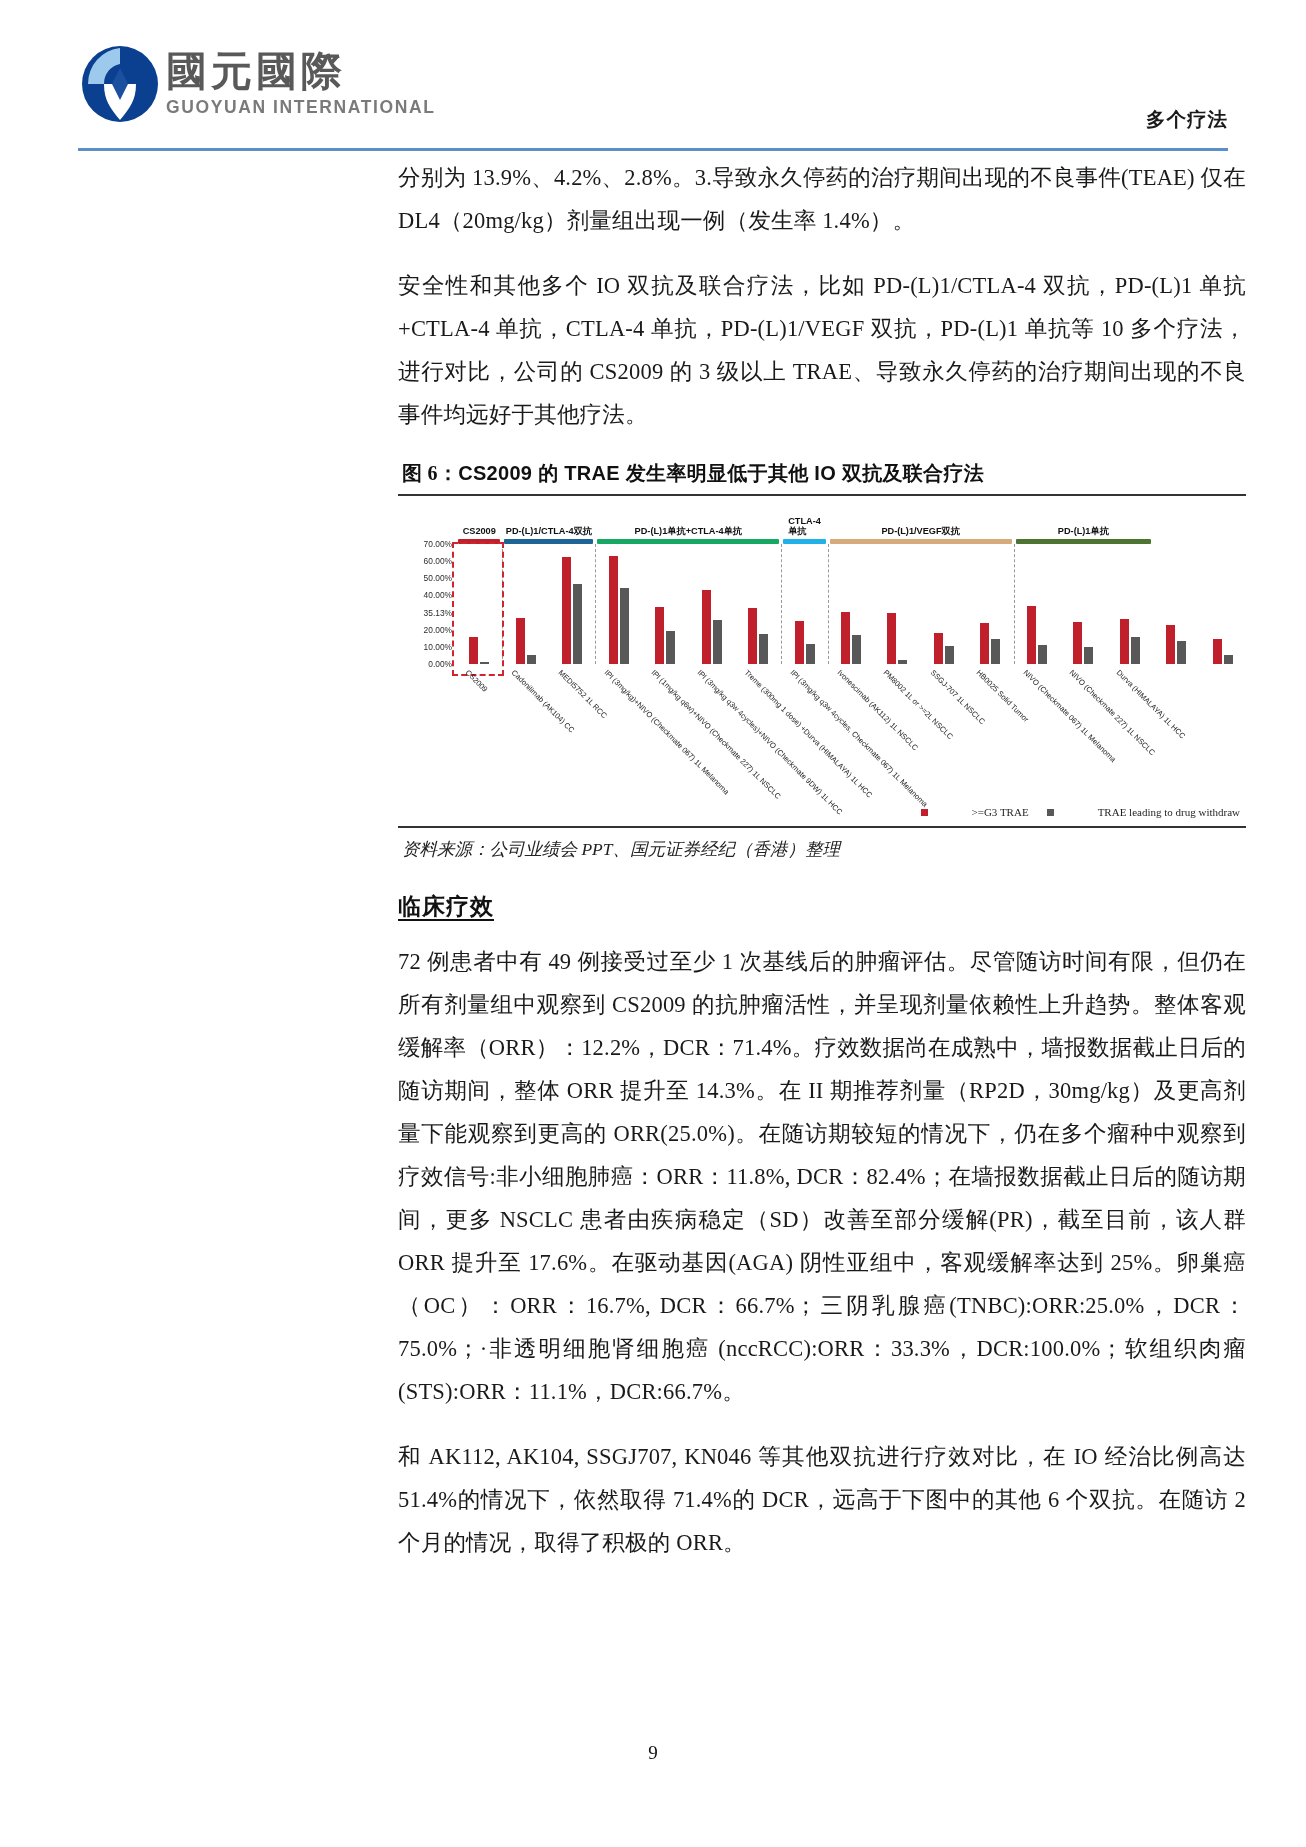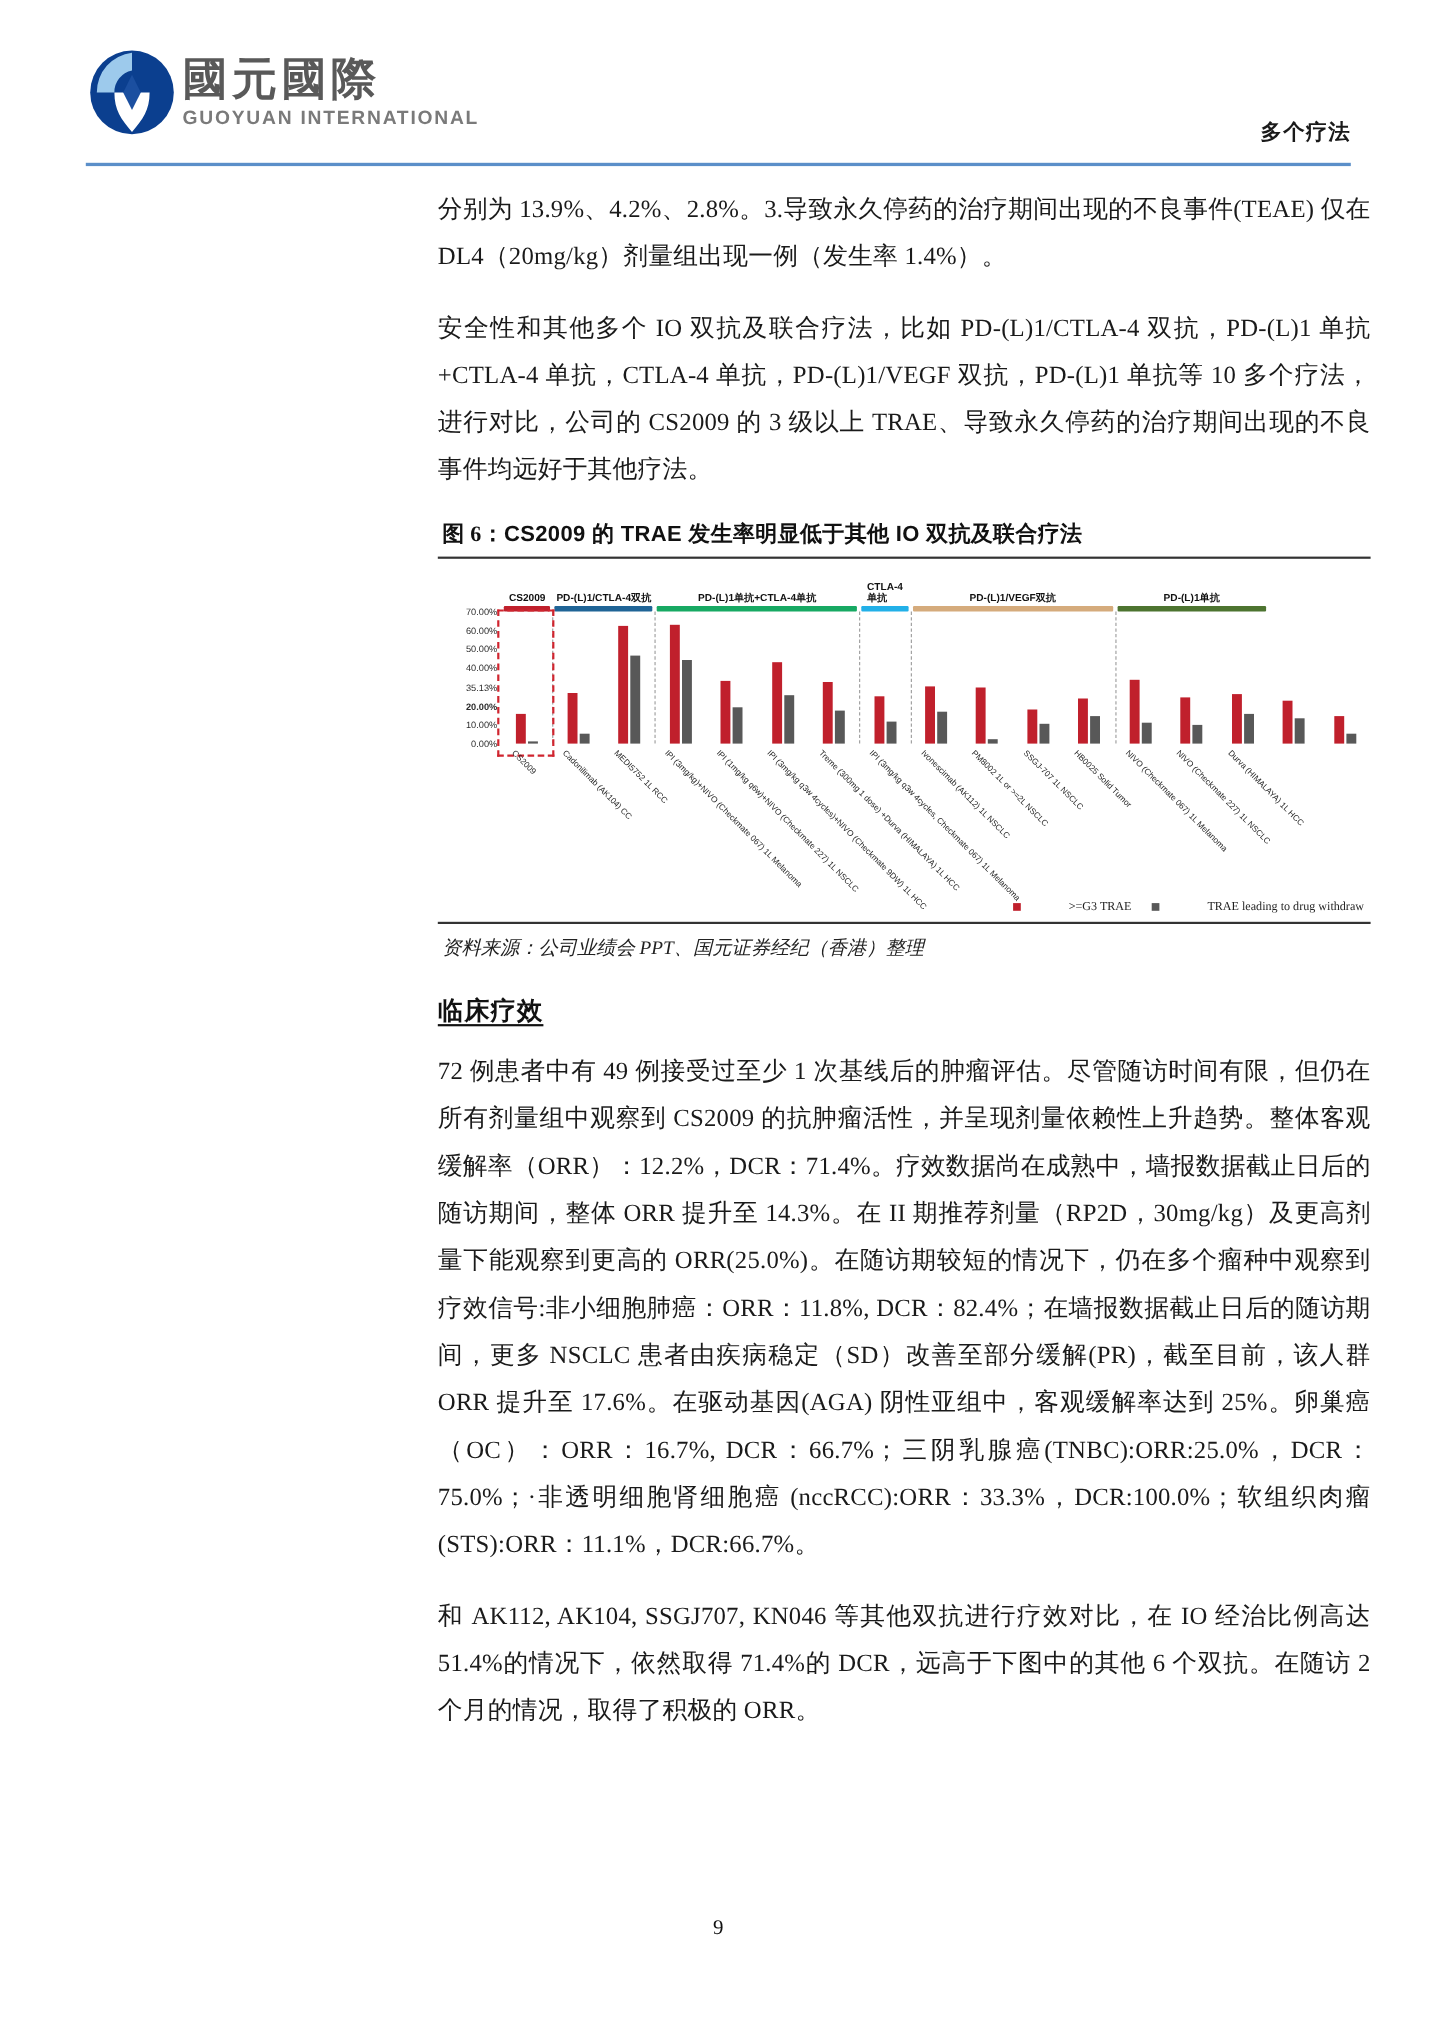--- a/index.html
+++ b/index.html
@@ -40,21 +40,21 @@
     letter-spacing:1px;
   }
   .header-rule{
     position:absolute; left:78px; top:148px; width:1150px; height:3px;
     background:#5b8fc9;
   }
 
   
   .content{ position:absolute; left:0; top:152px; width:1306px; }
   p.para{
-    margin:16px; padding:0;
+    margin:4px; padding:0;
     width:848px; margin-left:398px;
     font-size:22.5px; line-height:43px;
     text-align:justify;
     letter-spacing:0.2px;
   }
   .para + .para{ margin-top:22px; }
 
   
   .fig-block{ width:848px; margin-left:398px; margin-top:20px; }
   .fig-title{
@@ -235,21 +235,21 @@
           </div>
         </div>
 
       <div class="plot">
         <div class="ylabels" id="ylabels">
             <div class="ytick" style="top: 0px;">70.00%</div>
             <div class="ytick" style="top: 17.1429px;">60.00%</div>
             <div class="ytick" style="top: 34.2857px;">50.00%</div>
             <div class="ytick" style="top: 51.4286px;">40.00%</div>
             <div class="ytick" style="top: 68.5714px;">35.13%</div>
-            <div class="ytick" style="top: 85.7143px; font-weight: bold;">20.00%</div>
+            <div class="ytick" style="top: 85.7143px;">20.00%</div>
             <div class="ytick" style="top: 102.857px;">10.00%</div>
             <div class="ytick" style="top: 120px;">0.00%</div>
           </div>
         <div class="plot-inner">
           <div class="bars" id="bars">
               <div class="bargroup">
                 <div class="bar red" style="height: 26.5714px;"></div>
                 <div class="bar gray" style="height: 2.4px;"></div>
               </div>
               <div class="bargroup">

